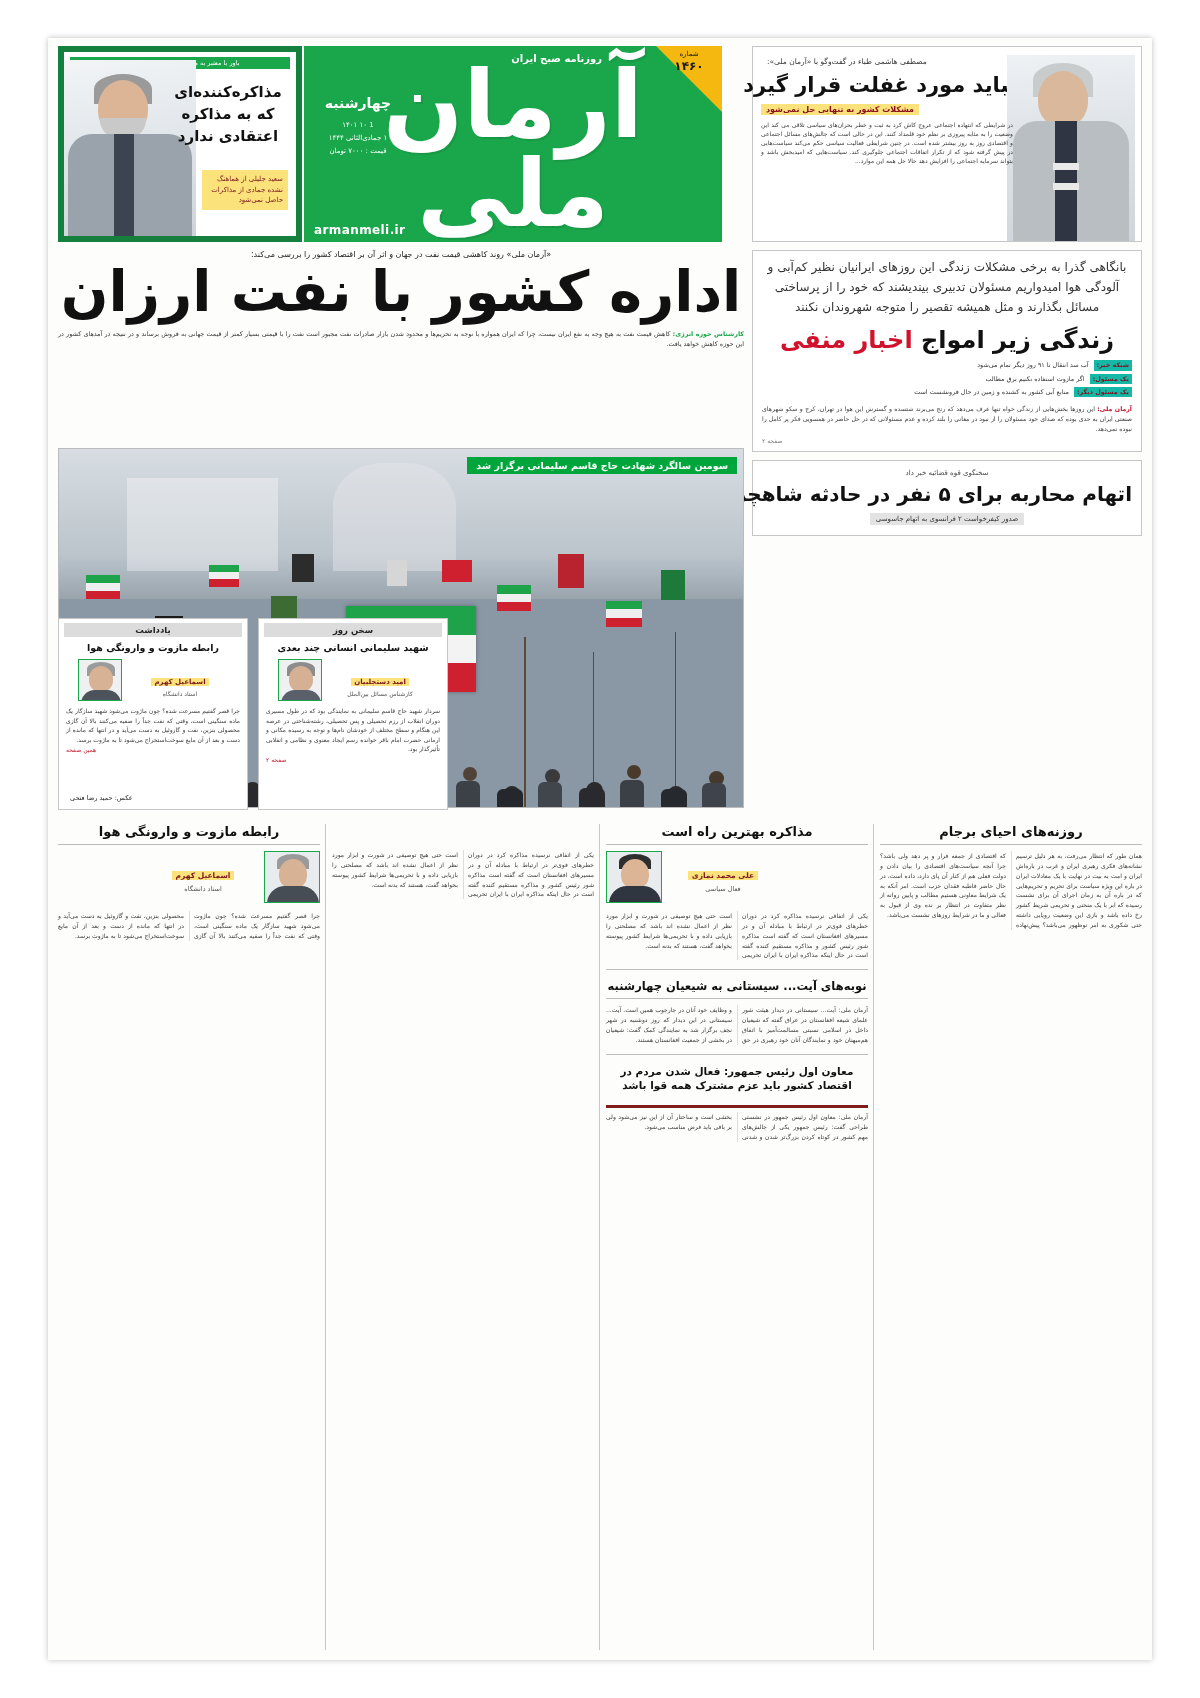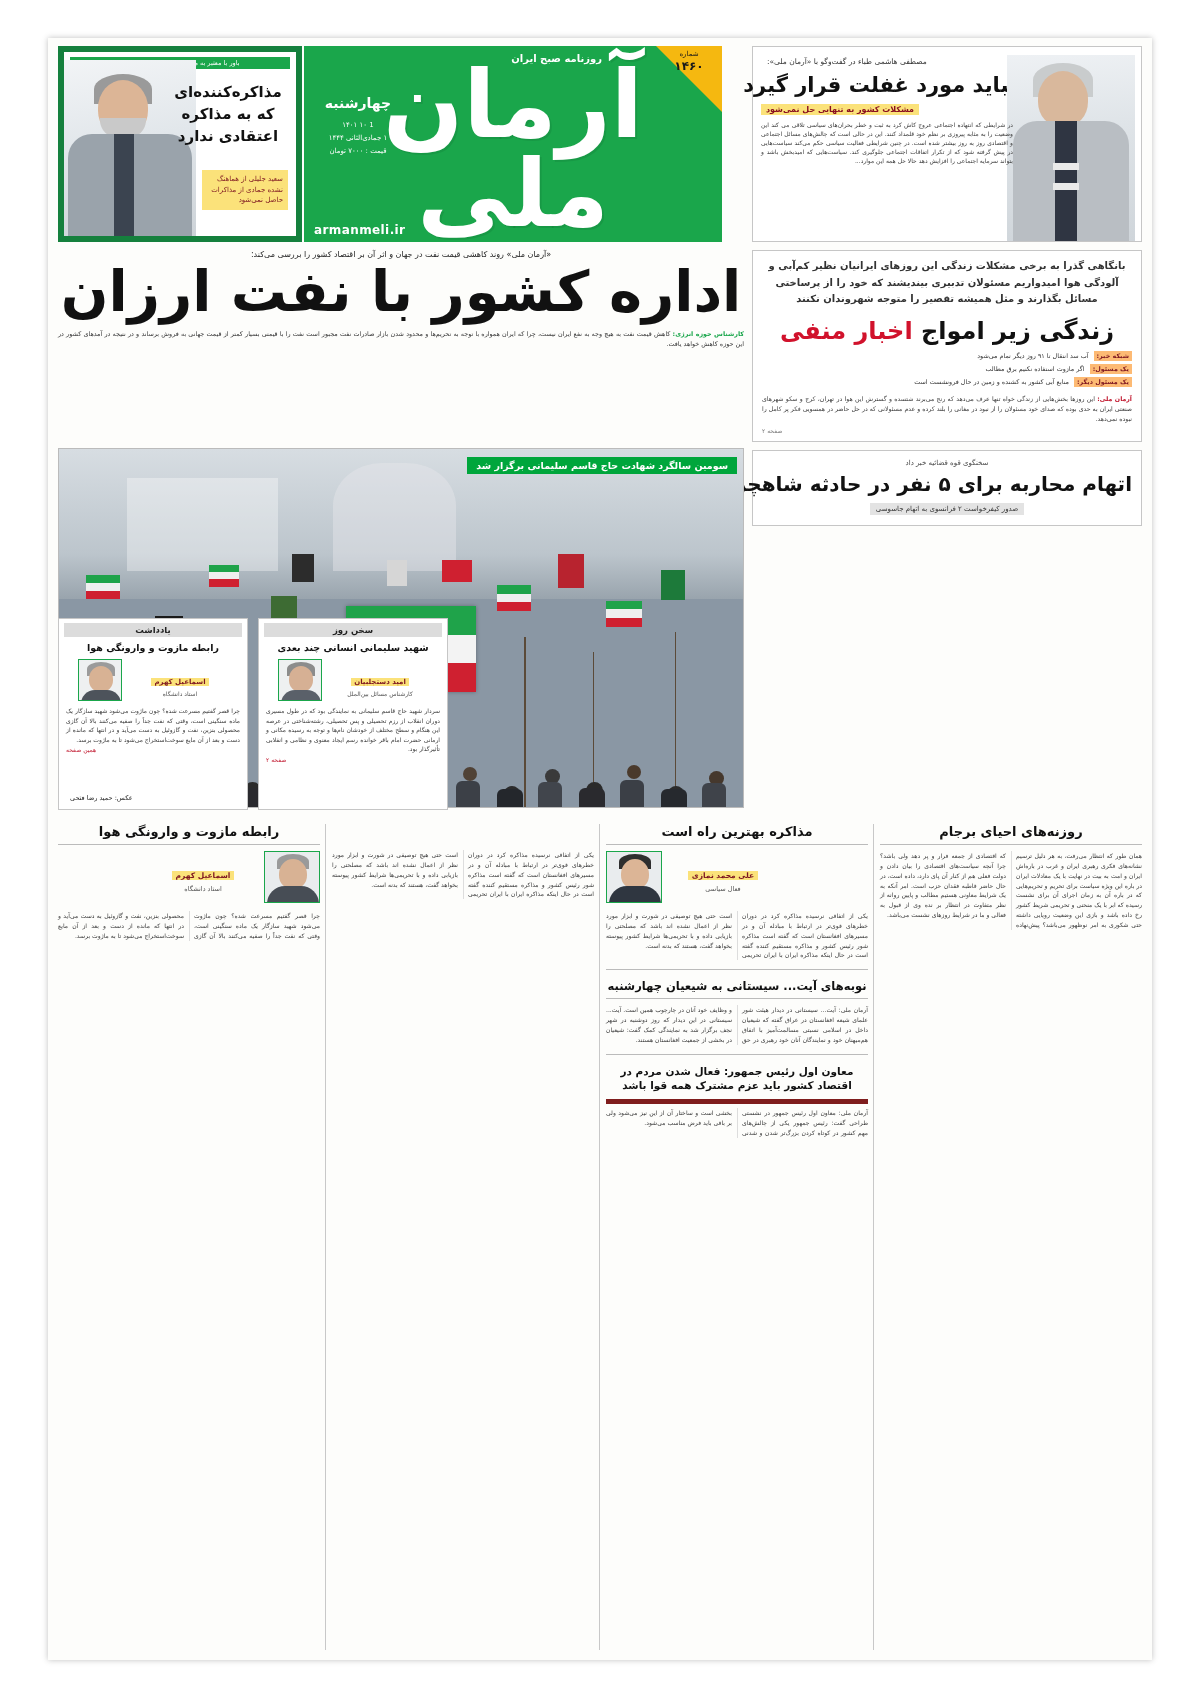--- a/index.html
+++ b/index.html
@@ -108,28 +108,28 @@
   
   .person-head { position: absolute; border-radius: 50% 50% 45% 45%; background: #c4a089; }
   .person-hair { position: absolute; border-radius: 50% 50% 0 0; background: #8d8d8d; }
   .person-body { position: absolute; border-radius: 24px 24px 0 0; }
 
   
   .row2 { position: absolute; left: 10px; top: 212px; width: 1084px; height: 360px; }
 
   .left-col { position: absolute; right: 0; top: 0; width: 390px; }
   .lbox { border: 1px solid #c6c6c6; background: #fff; padding: 7px 9px; }
-  .lc-lead { font-size: 10px; line-height: 1.65; color: #333; text-align: center; filter: blur(.12px); font-weight: bold; }
+  .lc-lead { font-size: 12px; line-height: 1.65; color: #333; text-align: center; filter: blur(.12px); }
   .lc-head { text-align: center; margin: 9px 0 6px 0; font-size: 24px; font-weight: bold; }
   .lc-head .red { color: #d1122c; }
   .lc-head .blk { color: #111; }
   .bullets { margin-top: 2px; }
   .bullet { font-size: 6.4px; color: #333; text-align: right; line-height: 1.6; margin-bottom: 3px; }
   .bullet .tag {
-    background: #fdba74; color: #7d1520; font-weight: bold; padding: 0 3px; margin-left: 3px;
+    background: #14b8a6; color: #7d1520; font-weight: bold; padding: 0 3px; margin-left: 3px;
     display: inline-block;
   }
   .lc-body { font-size: 6.2px; line-height: 1.6; color: #3a3a3a; text-align: justify; margin-top: 7px; filter: blur(.12px); }
   .lc-body .lead { color: #c0152c; font-weight: bold; }
   .lc-more { text-align: left; font-size: 6px; color: #777; margin-top: 3px; }
 
   .lbox2 { margin-top: 8px; border: 1px solid #c6c6c6; background: #fff; padding: 8px 9px 10px 9px; }
   .lb2-kicker { text-align: center; font-size: 7px; color: #444; }
   .lb2-head { text-align: center; font-size: 20px; font-weight: bold; color: #111; margin-top: 5px; white-space: nowrap; }
   .lb2-sub {
@@ -221,21 +221,21 @@
   .b-nm.r { right: 62px; } .b-nm.l { left: 62px; }
   .b-nm .n { background: #fbe27a; color: #7d1520; font-size: 7.5px; font-weight: bold; padding: 0 4px; display: inline-block; }
   .b-nm .r2 { display: block; font-size: 6.5px; color: #555; margin-top: 3px; }
   .b-cols { column-count: 2; column-gap: 10px; column-rule: 1px solid #ddd; }
   .b-text { font-size: 6.1px; line-height: 1.62; color: #3a3a3a; text-align: justify; filter: blur(.12px); }
   .b-sep { height: 1px; background: #bbb; margin: 9px 0; }
 
   .b-head2 { font-size: 11.5px; font-weight: bold; color: #111; text-align: center;
     border-bottom: 1px solid #bbb; padding-bottom: 5px; margin-bottom: 6px; }
   .b-head3 { font-size: 10.5px; font-weight: bold; color: #111; text-align: center;
-    border-bottom: 5px solid #7f1d1d; padding-bottom: 7px; margin-bottom: 4px; line-height:1.35; }
+    border-bottom: 3px solid #7f1d1d; padding-bottom: 13px; margin-bottom: 4px; line-height:1.35; }
 
   .vdiv { position: absolute; top: 0; bottom: 0; width: 1px; background: #c8c8c8; }
 </style>
 </head>
 <body>
 
 <div id="page">
   <div class="paper">
 
     <div class="toprow">

